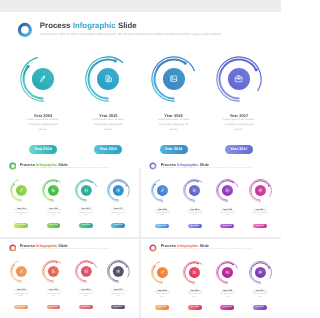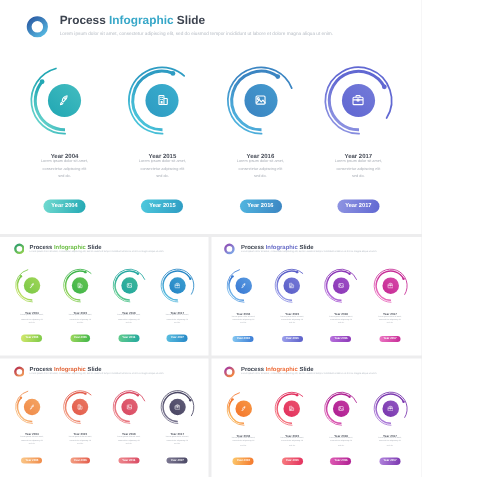--- a/index.html
+++ b/index.html
@@ -21,21 +21,21 @@
   .icon{position:absolute;line-height:0;color:#fff;}
   .itm-ttl{position:absolute;width:100%;text-align:center;font-weight:bold;color:#4a4f5a;line-height:1;white-space:nowrap;}
   .itm-body{position:absolute;width:100%;text-align:center;color:#a9aeb6;}
   .btn{position:absolute;color:#fff;font-weight:bold;text-align:center;border-radius:40px;line-height:1;}
   .btn span{display:block;}
 </style>
 </head>
 <body>
 
 <div class="gallery" id="gallery" style="background: rgb(237, 237, 238);">
-    <div class="slide" style="left: 0px; top: 0px; width: 281px; height: 156.4px; background: rgb(255, 255, 255);">
+    <div class="slide" style="left: 0px; top: 12px; width: 281px; height: 156.4px; background: rgb(255, 255, 255);">
       <div class="hdr" style="left: 0px; top: 0px; width: 100%; height: 100%; display: block;">
         <div class="logo" style="position: absolute; left: 17.2px; top: 9.7px;"><svg width="15.8" height="15.8" viewBox="0 0 15.8 15.8">
             <defs>
               <linearGradient id="lg0" x1="0.1" y1="0" x2="0.9" y2="1">
                 <stop offset="0" stop-color="#2d5fa6"></stop>
                 <stop offset="1" stop-color="#55b6e0"></stop>
               </linearGradient>
             </defs>
             <circle cx="7.90" cy="7.90" r="5.45" fill="none" stroke="url(#lg0)" stroke-width="3.24"></circle>
           </svg></div>

